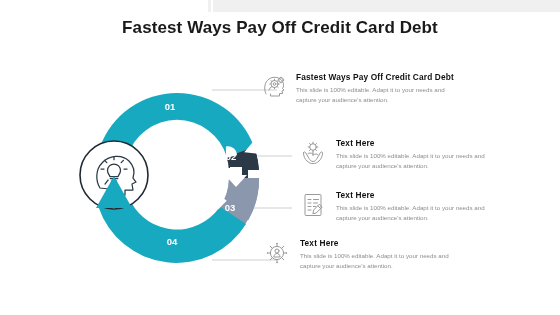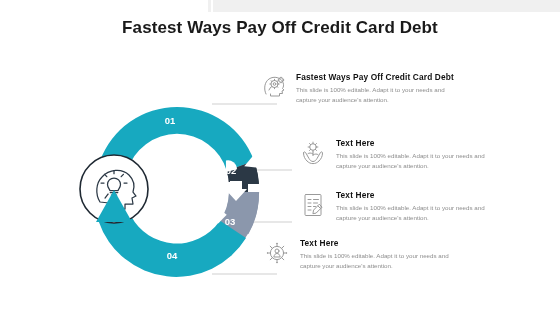--- a/index.html
+++ b/index.html
@@ -21,21 +21,21 @@
 
   .page-title{
     position:absolute;left:0;top:18px;width:560px;
     text-align:center;
     font-size:17px;font-weight:bold;color:#1a1a1a;
     letter-spacing:.1px;
   }
 
   
   .diagram{
-    position:absolute;left:62px;top:82px;width:230px;height:225px;
+    position:absolute;left:62px;top:68px;width:230px;height:225px;
   }
   .diagram svg{display:block;}
 
   
   .blocks{position:absolute;left:262px;top:62px;width:296px;height:245px;}
   .block{position:absolute;display:flex;align-items:flex-start;}
   .block .ic{
     width:26px;height:26px;flex:0 0 26px;margin-top:2px;
     color:#9a9a9a;
   }

